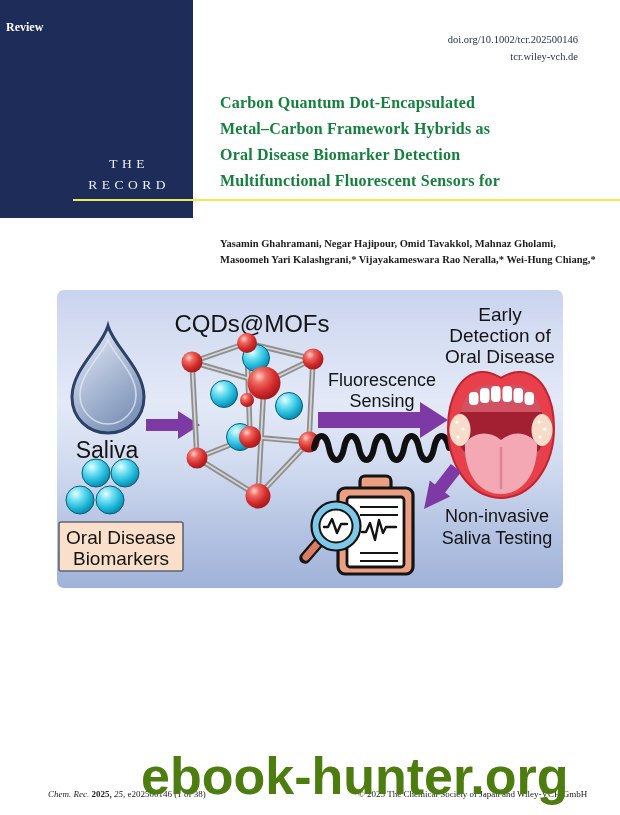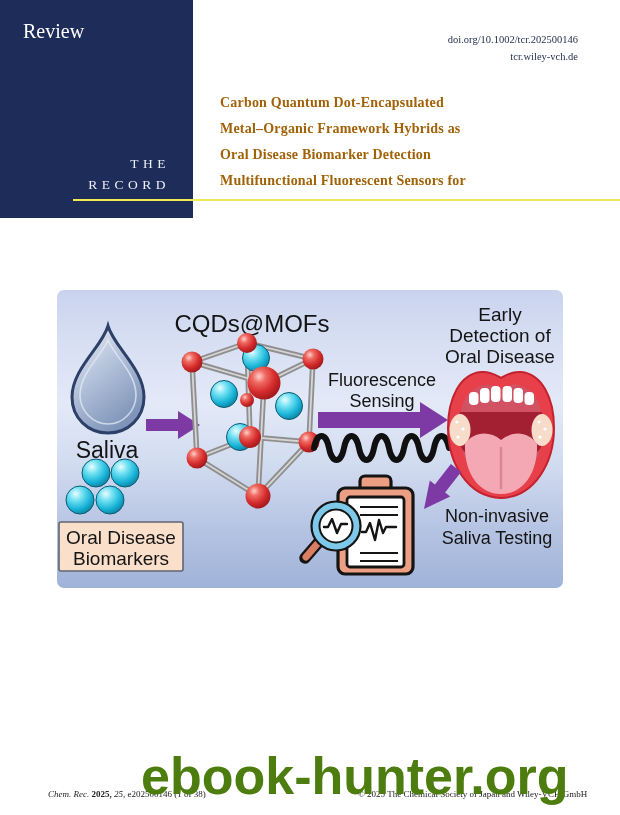--- a/index.html
+++ b/index.html
@@ -1,28 +1,28 @@
 <!DOCTYPE html>
 <html><head>
 <meta charset="utf-8">
 <style>
   html,body{margin:0;padding:0;background:#ffffff;}
   .page{position:relative;width:620px;height:815px;background:#fff;overflow:hidden;
         font-family:"Liberation Serif",serif;}
   
   .masthead{position:absolute;left:0;top:0;width:193px;height:218px;background:#1d2c59;z-index:1;}
-  .review{position:absolute;left:23px;top:20px;color:#ffffff;font-size:20px;font-weight:normal;}
-  .logo{position:absolute;right:23px;bottom:23px;text-align:right;color:#edeff6;
+  .review{position:absolute;left:6px;top:20px;color:#ffffff;font-size:12px;font-weight:bold;}
+  .logo{position:absolute;right:23px;bottom:23px;text-align:center;color:#edeff6;
         font-size:13.5px;letter-spacing:4.5px;line-height:21px;font-weight:normal;}
   .rule{position:absolute;left:73px;top:199px;width:547px;height:2.4px;background:#f0eb55;z-index:2;}
   .doiblock{position:absolute;right:42px;top:31px;text-align:right;font-size:10.5px;
         color:#23304f;line-height:17px;}
   
-  .title{position:absolute;left:220px;top:90px;font-size:14px;line-height:26px;
-        font-weight:bold;color:#a16207;letter-spacing:.2px;}
+  .title{position:absolute;left:220px;top:90px;font-size:16px;line-height:26px;
+        font-weight:bold;color:#15803d;letter-spacing:.2px;}
   .authors{position:absolute;left:220px;top:236px;font-size:10.5px;line-height:15.5px;
         font-weight:bold;color:#1c1c1c;}
   
   .abstract{position:absolute;left:57px;top:290px;width:506px;height:298px;border-radius:7px;
         background:linear-gradient(180deg,#c9d3ee 0%,#d5ddf2 14%,#e3e9f7 38%,#d2dcf0 58%,#b6c4e3 80%,#9fb2d8 100%);}
   .abstract text{font-family:"Liberation Sans",sans-serif;fill:#141414;}
   
   .watermark{position:absolute;left:141px;top:750px;z-index:5;color:#4d7c0f;
         font-family:"Liberation Sans",sans-serif;font-weight:bold;font-size:52px;line-height:1;white-space:nowrap;text-align:right;}
   .foot{position:absolute;top:789px;font-size:9px;color:#222;z-index:4;}
@@ -43,26 +43,28 @@
   </div>
   <div class="rule"></div>
 
   <div class="doiblock">
     <div>doi.org/10.1002/tcr.202500146</div>
     <div>tcr.wiley-vch.de</div>
   </div>
 
   <div class="title">
     <div>Carbon Quantum Dot-Encapsulated</div>
-    <div>Metal–Organic Framework Hybrids as</div>
+    <div>Metal–Carbon Framework Hybrids as</div>
     <div>Oral Disease Biomarker Detection</div>
     <div>Multifunctional Fluorescent Sensors for</div>
   </div>
 
   <div class="authors">
+    <div>Yasamin Ghahramani, Negar Hajipour, Omid Tavakkol, Mahnaz Gholami,</div>
+    <div>Masoomeh Yari Kalashgrani,* Vijayakameswara Rao Neralla,* Wei-Hung Chiang,*</div>
   </div>
 
   <svg class="abstract" viewBox="0 0 506 298">
     <defs>
       <linearGradient id="dropGrad" x1="0" y1="0" x2="0.55" y2="1">
         <stop offset="0" stop-color="#eef2f9"></stop>
           <stop offset="0.45" stop-color="#b9c6dd"></stop>
           <stop offset="1" stop-color="#7e94b9"></stop>
       </linearGradient>
       <radialGradient id="redG" cx="0.35" cy="0.3" r="0.8">

